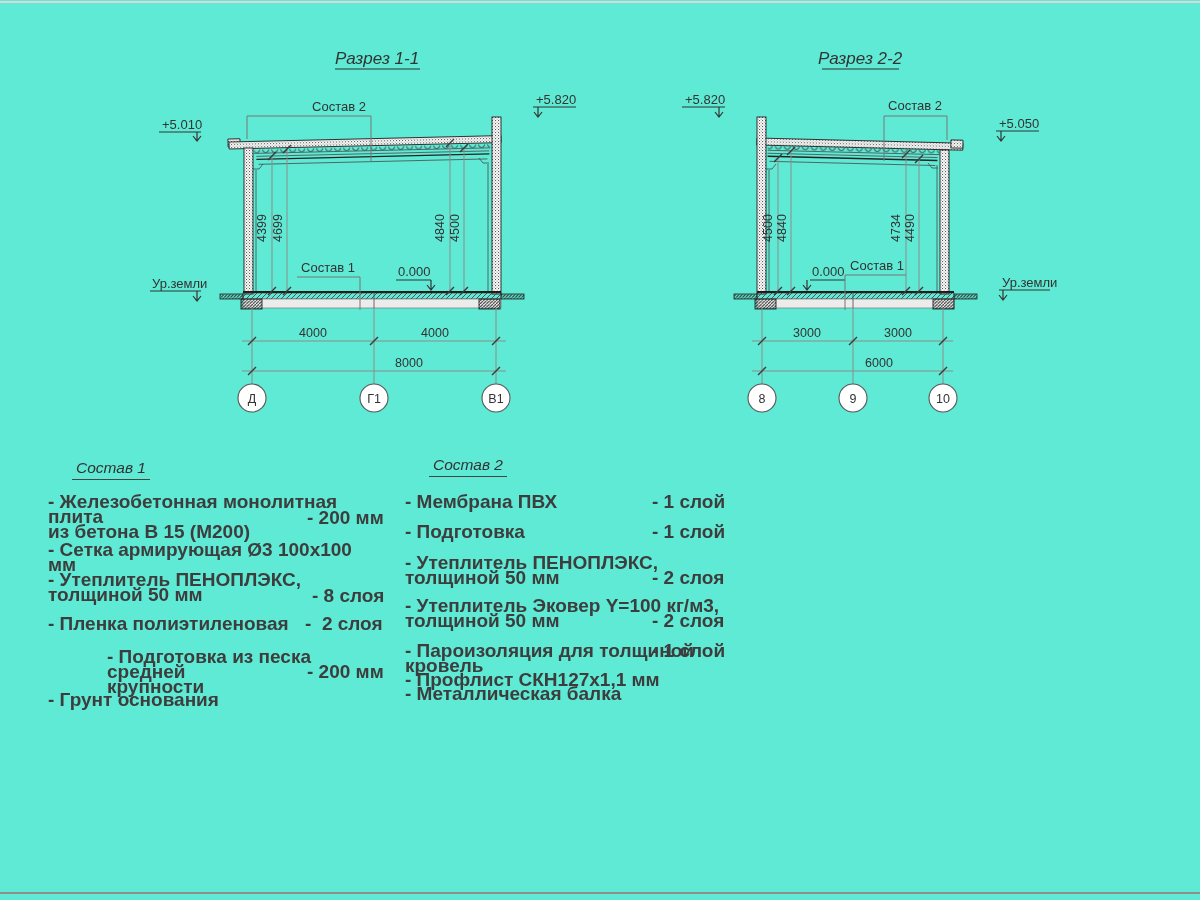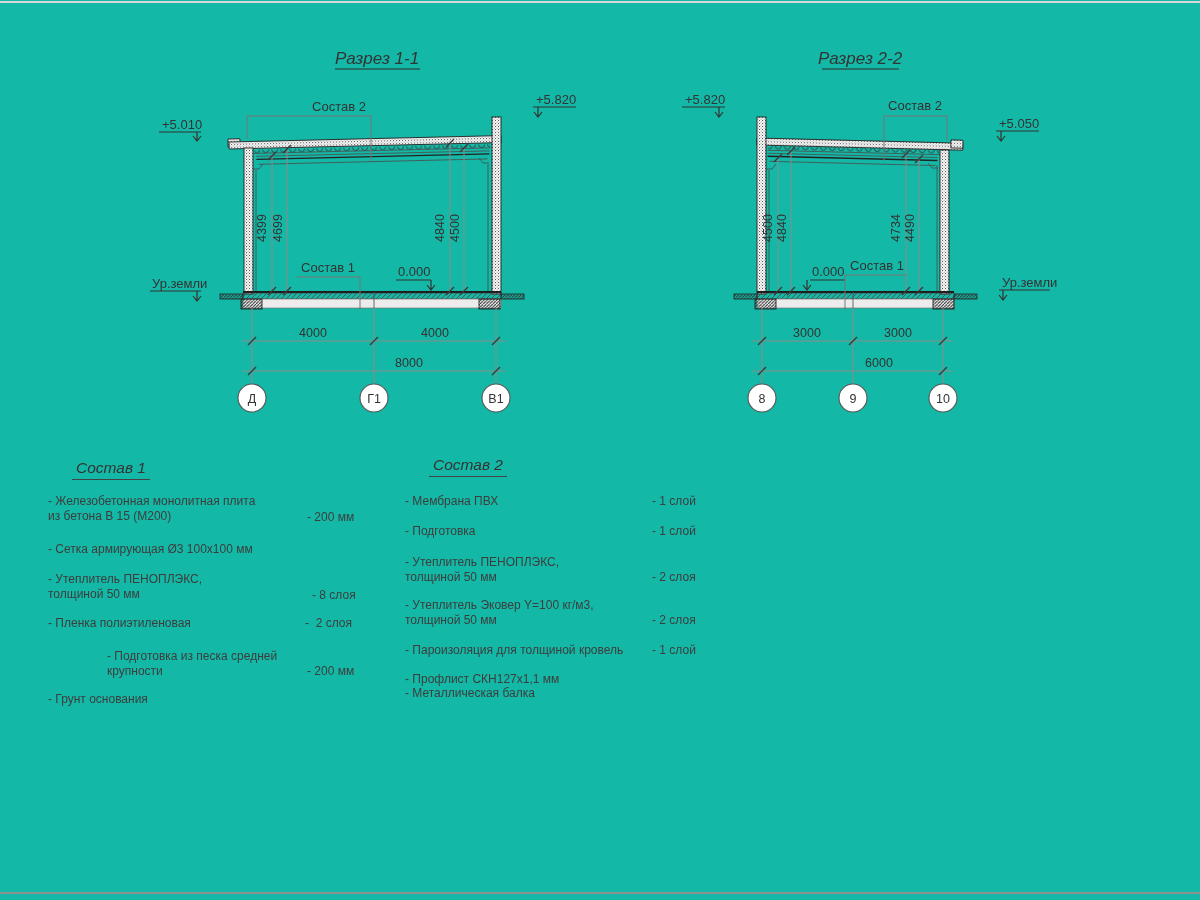--- a/index.html
+++ b/index.html
@@ -1,34 +1,34 @@
 <!DOCTYPE html>
 <html><head>
 <meta charset="utf-8">
 <style>
   html,body{margin:0;padding:0;background:#f6f6f6;}
-  #canvas{position:relative;width:1200px;height:900px;background:#14b8a6;overflow:hidden;
+  #canvas{position:relative;width:1200px;height:900px;background:#5eead4;overflow:hidden;
           font-family:"Liberation Sans", sans-serif;}
   #edge-top{position:absolute;left:0;top:1px;width:1200px;height:2px;background:#d8d8d8;}
   #edge-bottom{position:absolute;left:0;top:892px;width:1200px;height:2px;background:#8f8f8f;}
   svg{position:absolute;left:0;top:0;}
   svg text{font-family:"Liberation Sans", sans-serif;fill:#333;}
   .t-title{font-size:17px;font-style:italic;}
   .t-dim{font-size:12.5px;}
   .t-lab{font-size:13px;}
   .t-bub{font-size:12.5px;}
   .ln{stroke:#2f2f2f;stroke-width:1;fill:none;}
   .lnthin{stroke:#4a4a4a;stroke-width:0.8;fill:none;}
   .lnb{stroke:#1c1c1c;stroke-width:2.2;fill:none;}
   .dim{stroke:#8c8c8c;stroke-width:1;fill:none;}
   .lead{stroke:#777;stroke-width:1;fill:none;}
   .tick{stroke:#3a3a3a;stroke-width:1.4;fill:none;}
   .arr{stroke:#333;stroke-width:1.2;fill:none;}
   .bub{stroke:#555;stroke-width:1.1;fill:#fff;}
-  .list{position:absolute;color:#3d3d3d;font-size:12px;line-height:15px;}
+  .list{position:absolute;color:#3d3d3d;font-size:19px;line-height:15px;font-weight:bold;}
   .list-title{position:absolute;font-size:15.5px;font-style:italic;color:#333;
               border-bottom:1px solid #444;padding:0 4px 2px 4px;}
   .item{position:absolute;white-space:pre-line;}
   .val{position:absolute;white-space:pre;}
 </style>
 </head>
 <body>
 
 <div id="canvas">
   <div id="edge-top"></div>

